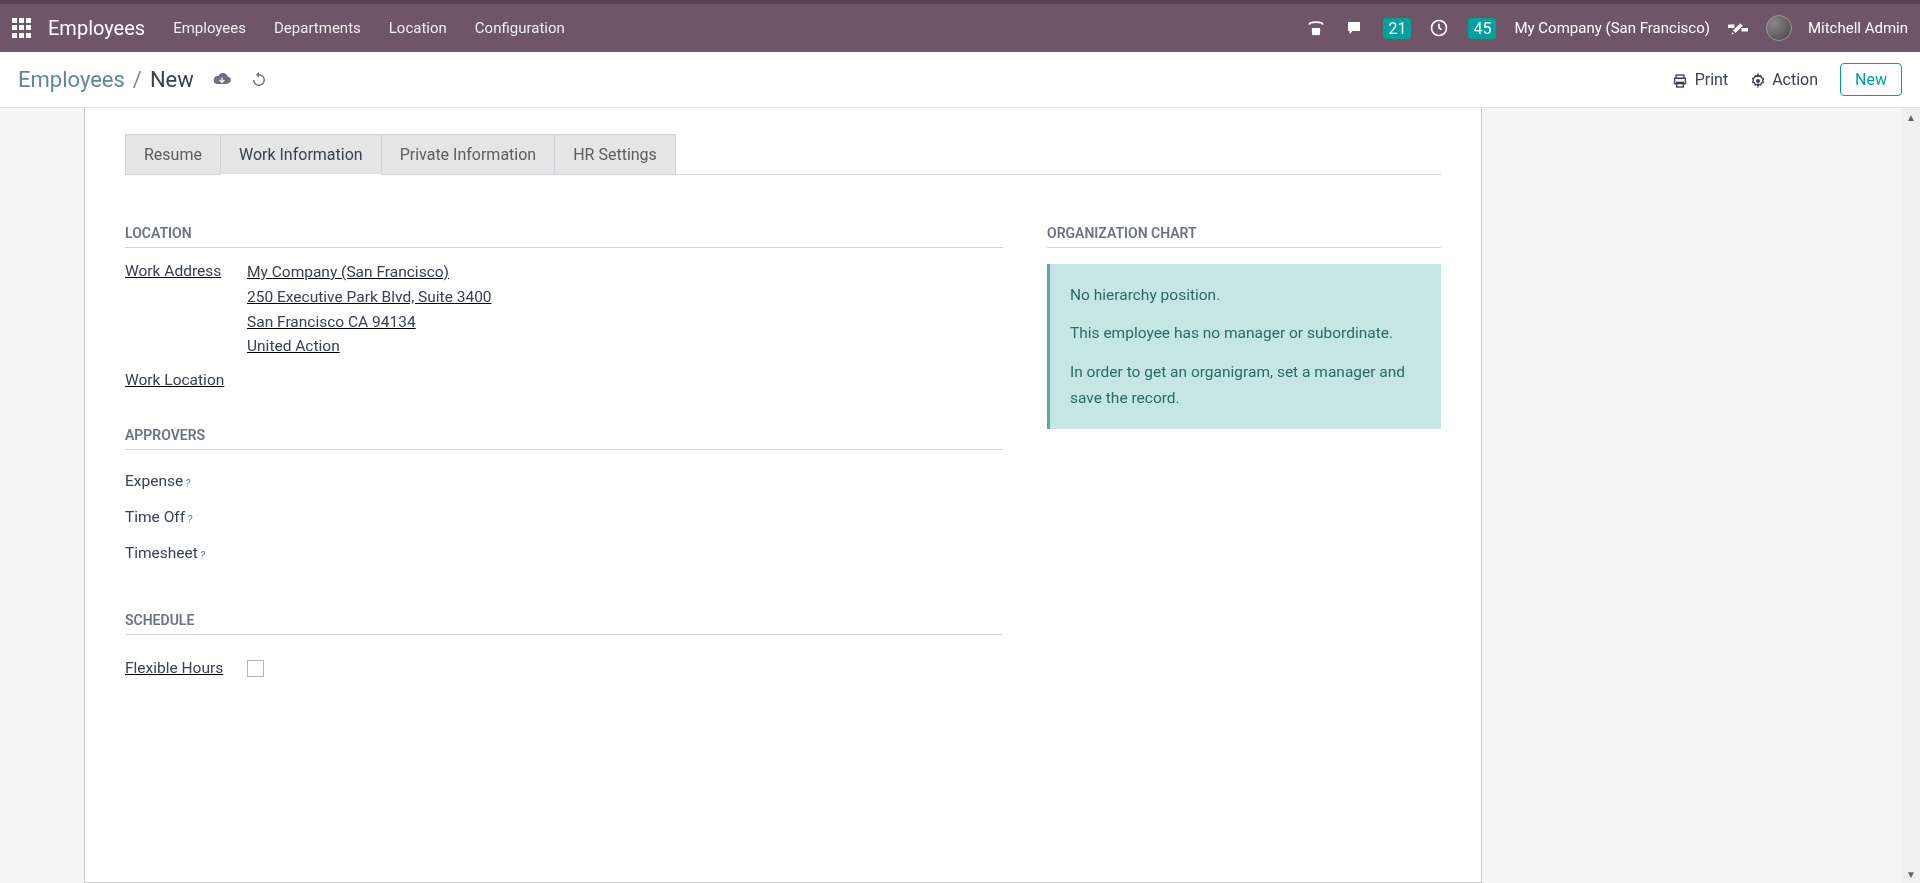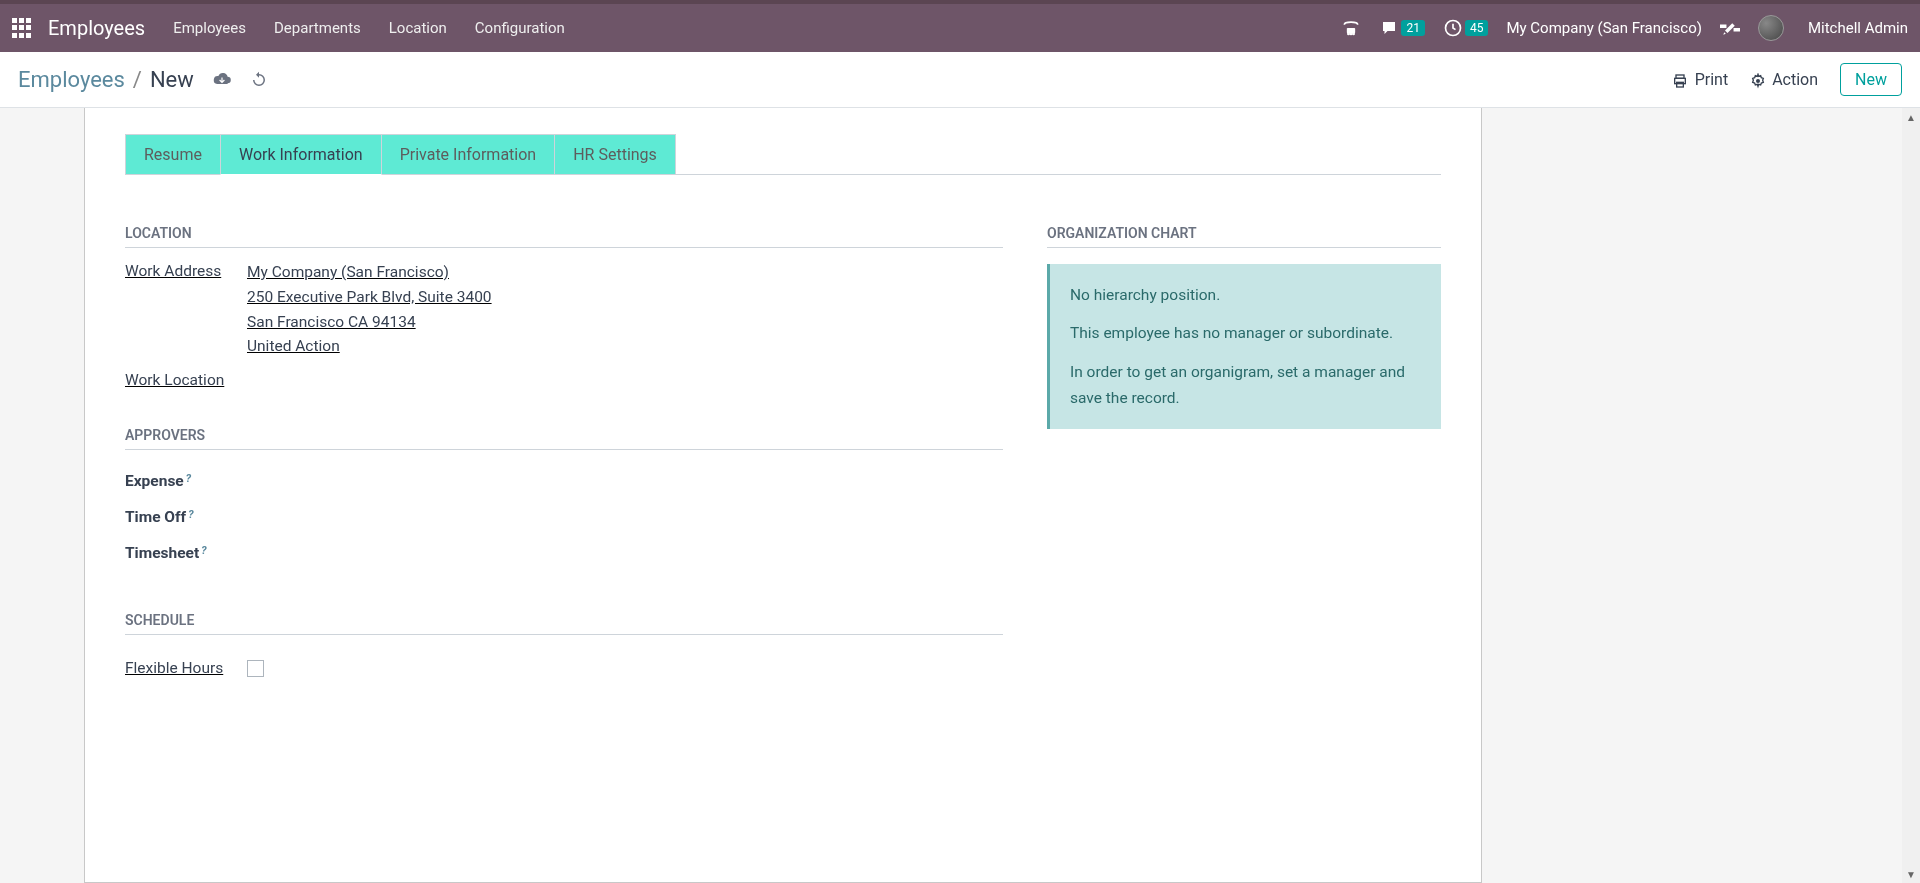--- a/index.html
+++ b/index.html
@@ -10,24 +10,24 @@
 
     
     .navbar { background: #6e5568; height: 48px; display: flex; align-items: center; color: #fff; padding: 0 12px; }
     .apps-icon { width: 20px; height: 20px; margin-right: 16px; display: flex; flex-wrap: wrap; gap: 2px; cursor: pointer; }
     .apps-icon span { width: 5px; height: 5px; background: #fff; }
     .brand { font-size: 20px; font-weight: 400; margin-right: 28px; color: #fff; }
     .nav-links { display: flex; gap: 28px; }
     .nav-link { color: #eee; font-size: 15px; cursor: pointer; }
     .navbar-right { margin-left: auto; display: flex; align-items: center; gap: 18px; }
     .nav-icon { color: #fff; cursor: pointer; display: flex; align-items: center; position: relative; }
-    .badge { background: #00a09d; color: #fff; font-size: 12px; padding: 1px 5px; border-radius: 3px; margin-left: 2px; }
+    .badge { background: #00a09d; color: #fff; font-size: 16px; padding: 1px 5px; border-radius: 3px; margin-left: 19px; }
     .company-name { font-size: 15px; color: #fff; cursor: pointer; }
     .tool-icon { color: #fff; cursor: pointer; }
-    .user-block { display: flex; align-items: center; gap: 24px; cursor: pointer; }
+    .user-block { display: flex; align-items: center; gap: 16px; cursor: pointer; }
     .avatar { width: 26px; height: 26px; border-radius: 50%; background: radial-gradient(circle at 30% 30%, #888, #444); border: 1px solid #999; }
     .user-name { font-size: 15px; color: #fff; }
 
     
     .control-panel { background: #fff; height: 56px; display: flex; align-items: center; padding: 0 18px; border-bottom: 1px solid #dee2e6; }
     .breadcrumb { display: flex; align-items: center; gap: 8px; font-size: 22px; }
     .breadcrumb .root { color: #5b899e; cursor: pointer; }
     .breadcrumb .sep { color: #888; }
     .breadcrumb .leaf { color: #374151; }
     .status-icons { display: flex; align-items: center; gap: 18px; margin-left: 18px; color: #6b7280; }
@@ -37,41 +37,41 @@
     .new-btn { border: 1px solid #00a09d; color: #00a09d; padding: 6px 14px; border-radius: 4px; cursor: pointer; font-size: 16px; }
 
     
     .content-wrap { height: calc(883px - 4px - 48px - 56px); display: flex; }
     .left-pad { width: 84px; flex-shrink: 0; }
     .sheet { flex: 1; background: #fff; border: 1px solid #c8c8c8; border-top: none; padding-top: 26px; max-width: 1398px; position: relative; }
     .right-pad { flex-shrink: 0; width: calc(1920px - 84px - 1398px - 18px); }
 
     
     .tabs { display: flex; margin-left: 40px; margin-bottom: 0; }
-    .tab { padding: 10px 18px; border: 1px solid #ced4da; background: #5eead4; color: #5d5d5d; font-size: 16px; cursor: pointer; margin-right: -1px; }
+    .tab { padding: 10px 18px; border: 1px solid #ced4da; background: #e5e5e5; color: #5d5d5d; font-size: 16px; cursor: pointer; margin-right: -1px; }
     .tab.active { color: #374151; border-bottom-color: #fff; position: relative; z-index: 2; }
     .tab.inactive-first { border-bottom: 1px solid #ced4da; }
     .tab-underline { border-bottom: 1px solid #ced4da; margin-left: 40px; margin-right: 40px; margin-top: -1px; }
 
     
     .form-body { display: flex; padding: 50px 40px 0 40px; gap: 44px; }
     .left-col { flex: 1; max-width: 880px; }
     .right-col { width: 394px; flex-shrink: 0; }
 
     .section-title { text-transform: uppercase; font-size: 14px; color: #6b7280; font-weight: 600; border-bottom: 1px solid #ced4da; padding-bottom: 6px; margin-bottom: 12px; }
 
     .field-row { display: flex; align-items: flex-start; margin-bottom: 6px; text-decoration: underline; }
     .field-label { width: 122px; flex-shrink: 0; color: #374151; font-size: 15.5px; padding-top: 2px; }
     .field-value { color: #374151; font-size: 15.5px; line-height: 1.6; }
     .field-value div { margin-bottom: 0; }
 
     .spacer-sm { height: 4px; }
     .spacer-md { height: 32px; }
 
-    .approver-row { display: flex; align-items: flex-start; margin-bottom: 18px; font-weight: bold; }
+    .approver-row { display: flex; align-items: flex-end; margin-bottom: 18px; }
     .approver-label { color: #374151; font-size: 15.5px; }
     .help-q { font-size: 11px; color: #5b899e; font-style: italic; margin-left: 2px; vertical-align: super; cursor: help; }
 
     .checkbox { width: 17px; height: 17px; border: 1px solid #adb5bd; display: inline-block; }
 
     .org-alert { background: #c6e5e5; border-left: 3px solid #5ba9a9; padding: 18px 20px; color: #2a6a6a; font-size: 15.5px; line-height: 1.7; }
     .org-alert p { margin-bottom: 12px; }
     .org-alert p:last-child { margin-bottom: 0; }
 
     

